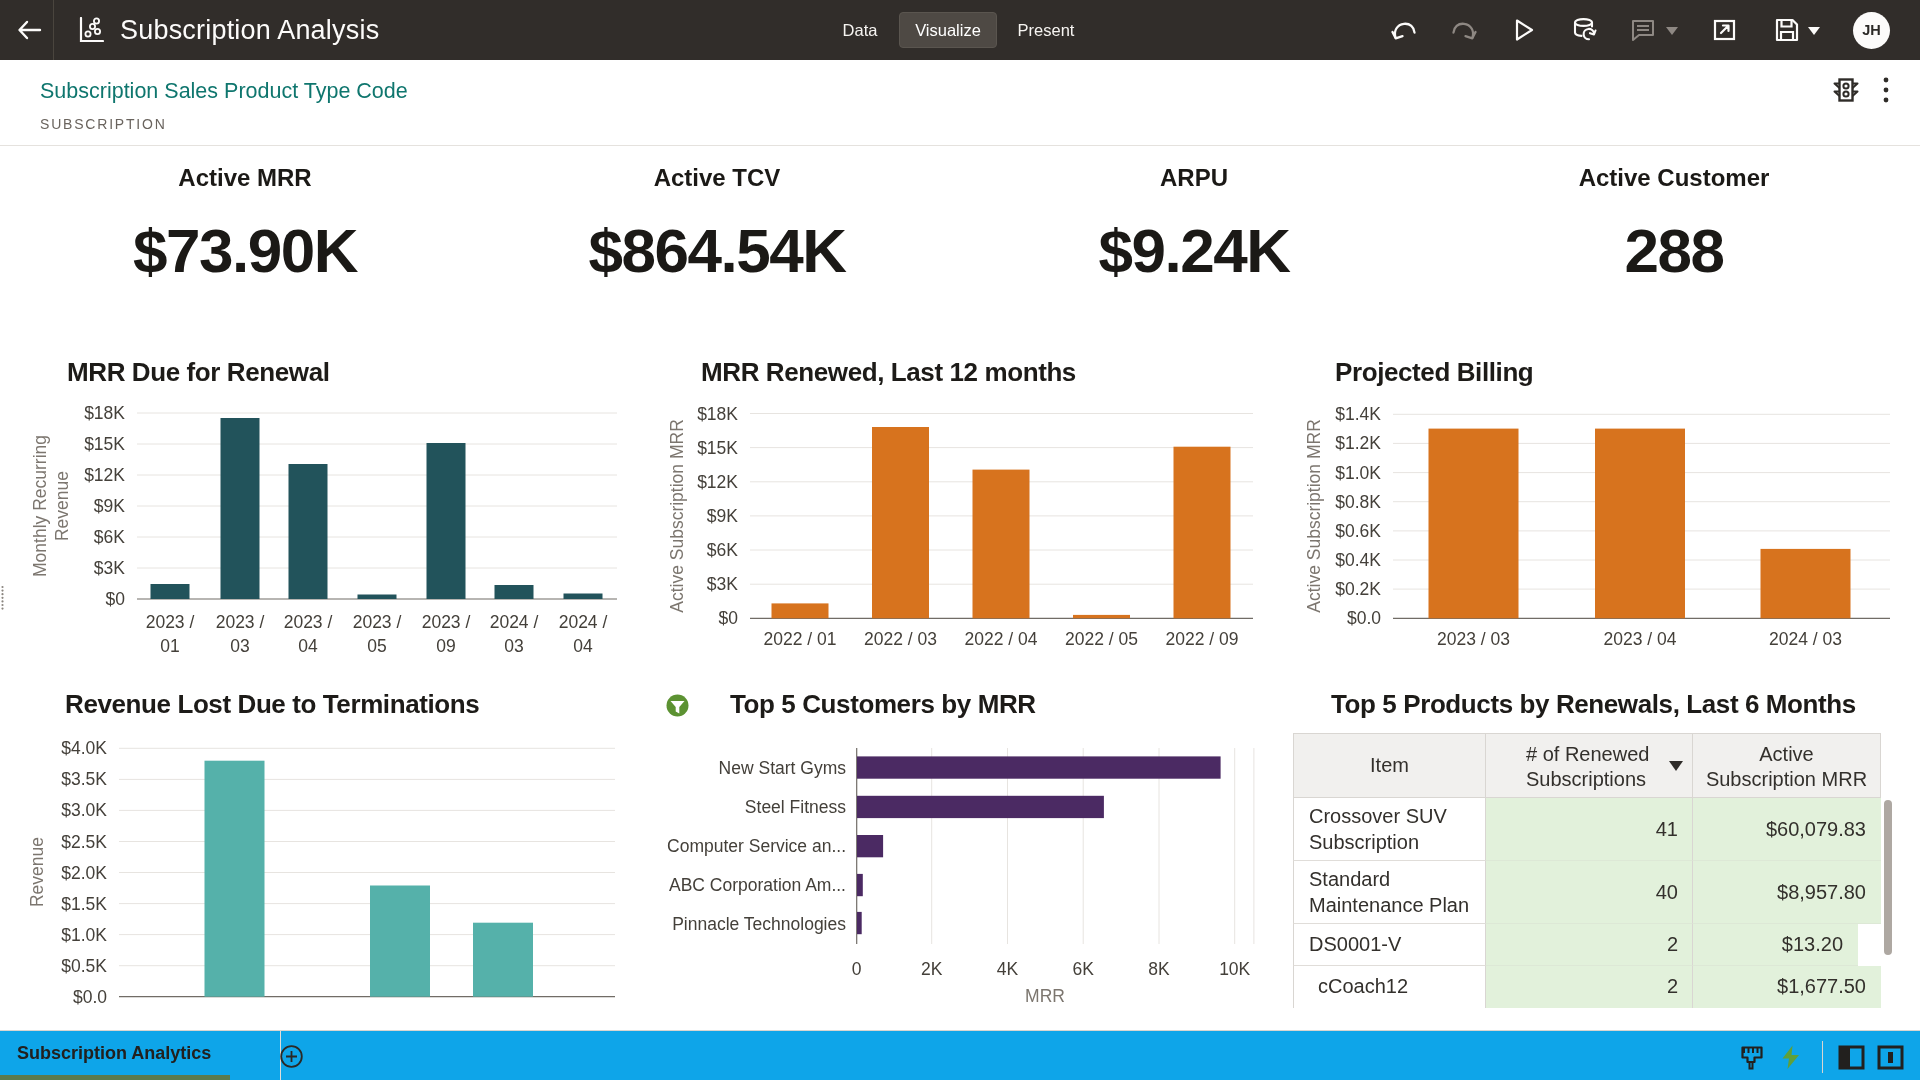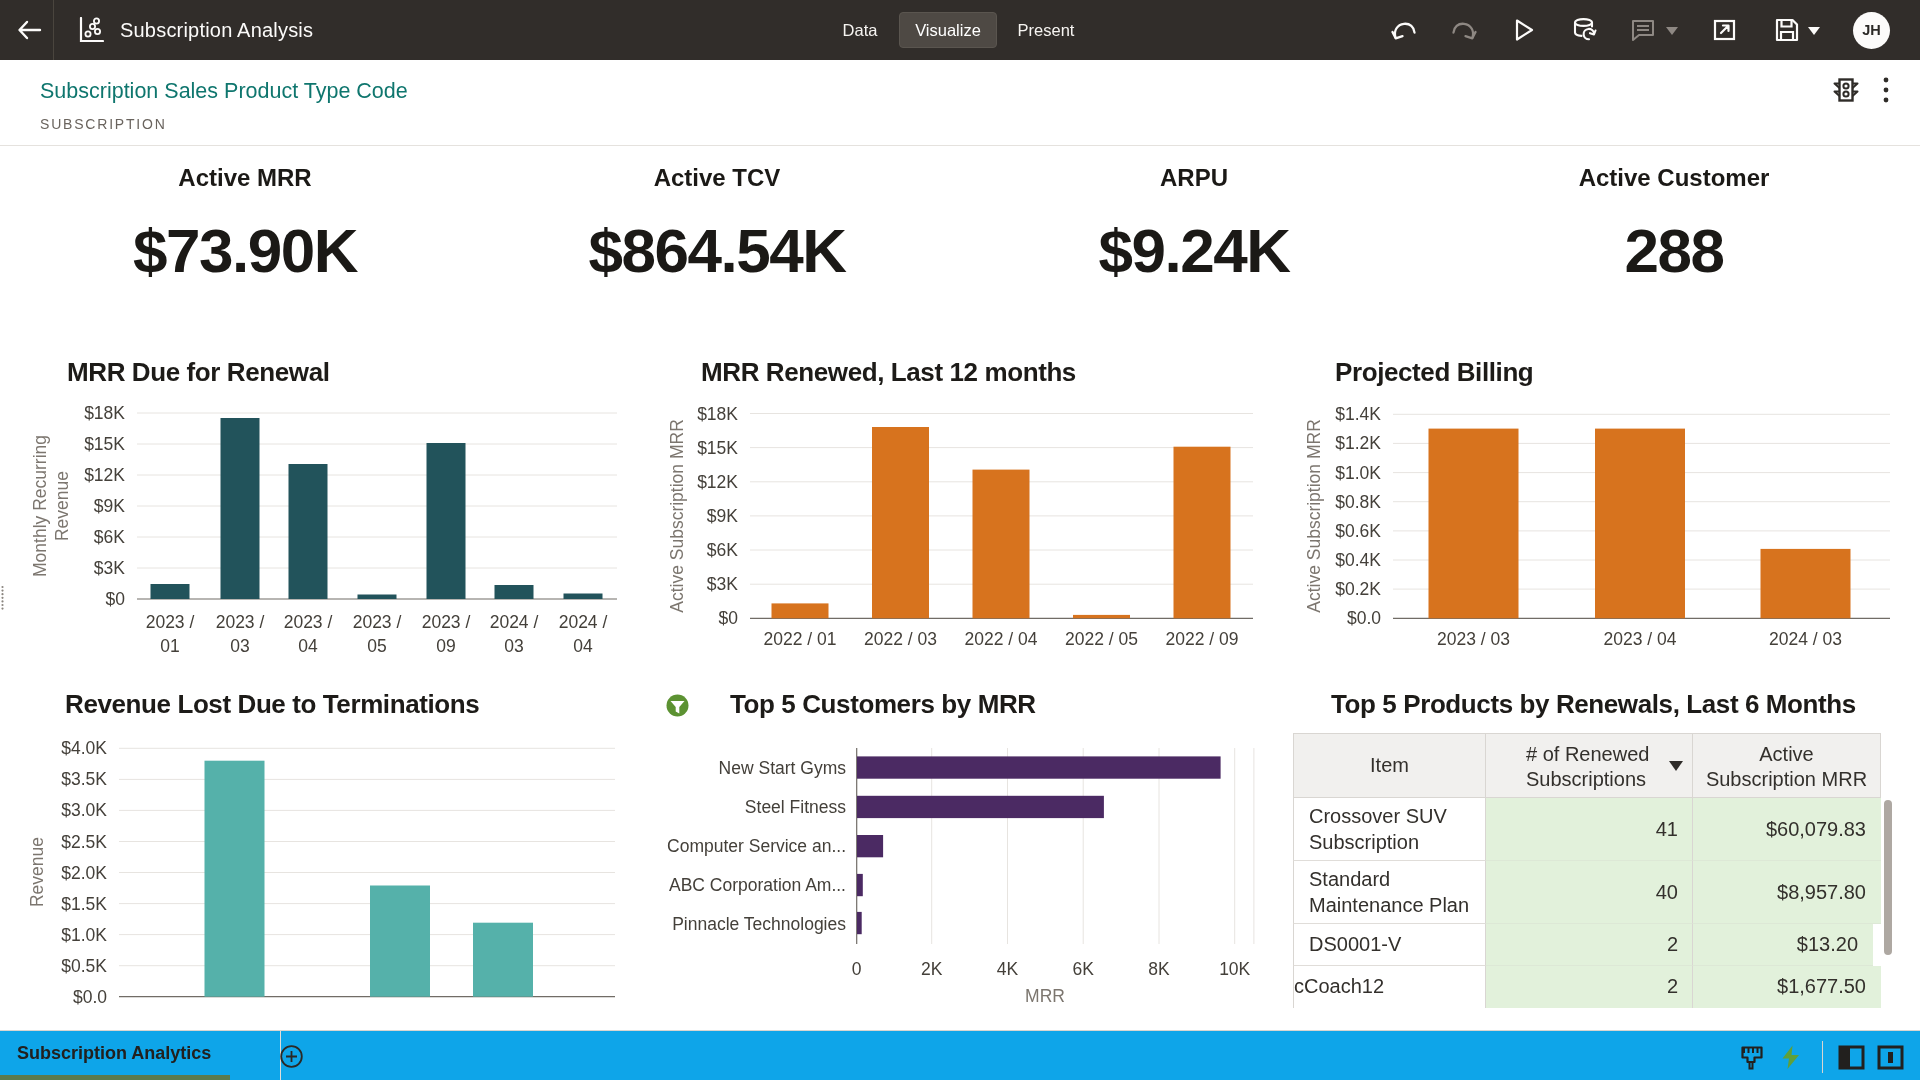--- a/index.html
+++ b/index.html
@@ -5,21 +5,21 @@
   * { margin:0; padding:0; box-sizing:border-box; }
   html,body { width:1920px; height:1080px; overflow:hidden; background:#fff;
     font-family:"Liberation Sans", sans-serif; }
   #app { position:relative; width:1920px; height:1080px; }
   .abs { position:absolute; }
   
   #topbar { position:absolute; left:0; top:0; width:1920px; height:60px; background:#312D2A; }
   #topbar svg { display:block; }
   .vsep { position:absolute; top:0; width:1px; height:60px; background:#4A453E; }
   #tb-title { position:absolute; left:120px; top:0; height:60px; line-height:60px;
-    color:#FCFBFA; font-size:20px; letter-spacing:0.2px; }
+    color:#FCFBFA; font-size:27px; letter-spacing:0.2px; }
   .tab { position:absolute; top:0; height:60px; line-height:60px; color:#F6F4F1; font-size:16.5px; text-align:center; }
   #pill { position:absolute; left:899px; top:12px; width:98px; height:36px; background:#4E4944;
     border:1px solid #5A554F; border-radius:4px; color:#FFFFFF; font-size:16.5px; text-align:center; line-height:34px; }
   #avatar { position:absolute; left:1853px; top:12px; width:37px; height:37px; border-radius:50%;
     background:#FCFBFA; color:#2B2926; font-size:14.5px; font-weight:bold; text-align:center; line-height:37px; }
   
   #subheader { position:absolute; left:0; top:60px; width:1920px; height:86px; background:#fff;
     border-bottom:1px solid #E5E2DE; }
   #sh-title { position:absolute; left:40px; top:19px; font-size:21.5px; color:#0f766e; }
   #sh-sub { position:absolute; left:40px; top:56px; font-size:14px; color:#6A645E; letter-spacing:1.8px; }
@@ -349,25 +349,25 @@
        padding:5px 10px 0 15px;line-height:26px">Standard Maintenance Plan</div>
   <div class="tc green" style="left:192px;top:128px;width:208px;height:63px;border-left:1px solid #D9D6D2;border-bottom:1px solid #DDE8D6;
        text-align:right;padding:20px 15px 0 0">40</div>
   <div class="tc green" style="left:399px;top:128px;width:189px;height:63px;border-left:1px solid #D9D6D2;border-bottom:1px solid #DDE8D6;
        text-align:right;padding:20px 15px 0 0">$8,957.80</div>
 
   <div class="tc" style="left:0;top:191px;width:193px;height:42px;border-left:1px solid #D9D6D2;border-bottom:1px solid #E0DDD9;
        padding:9px 10px 0 15px">DS0001-V</div>
   <div class="tc green" style="left:192px;top:191px;width:208px;height:42px;border-left:1px solid #D9D6D2;border-bottom:1px solid #DDE8D6;
        text-align:right;padding:9px 15px 0 0">2</div>
-  <div class="tc green" style="left:399px;top:191px;width:181px;height:42px;border-left:1px solid #D9D6D2;border-bottom:1px solid #DDE8D6;
+  <div class="tc green" style="left:399px;top:191px;width:166px;height:42px;border-left:1px solid #D9D6D2;border-bottom:1px solid #DDE8D6;
        text-align:right;padding:9px 15px 0 12px">$13.20</div>
 
   <div class="tc" style="left:0;top:233px;width:193px;height:42px;border-left:1px solid #D9D6D2;
-       padding:9px 10px 0 0">cCoach12</div>
+       padding:9px 10px 0 24px">cCoach12</div>
   <div class="tc green" style="left:192px;top:233px;width:208px;height:42px;border-left:1px solid #D9D6D2;
        text-align:right;padding:9px 15px 0 0">2</div>
   <div class="tc green" style="left:399px;top:233px;width:189px;height:42px;border-left:1px solid #D9D6D2;
        text-align:right;padding:9px 15px 0 0">$1,677.50</div>
 </div>
 <div class="abs" style="left:1884px;top:800px;width:8px;height:155px;background:#AEA8A2;border-radius:4px"></div>
 
 <svg class="abs" style="left:0px;top:585px" width="6" height="26" viewBox="0 0 6 26">
   <g fill="#8A857F">
     <circle cx="2.5" cy="2" r="1.1"></circle>

